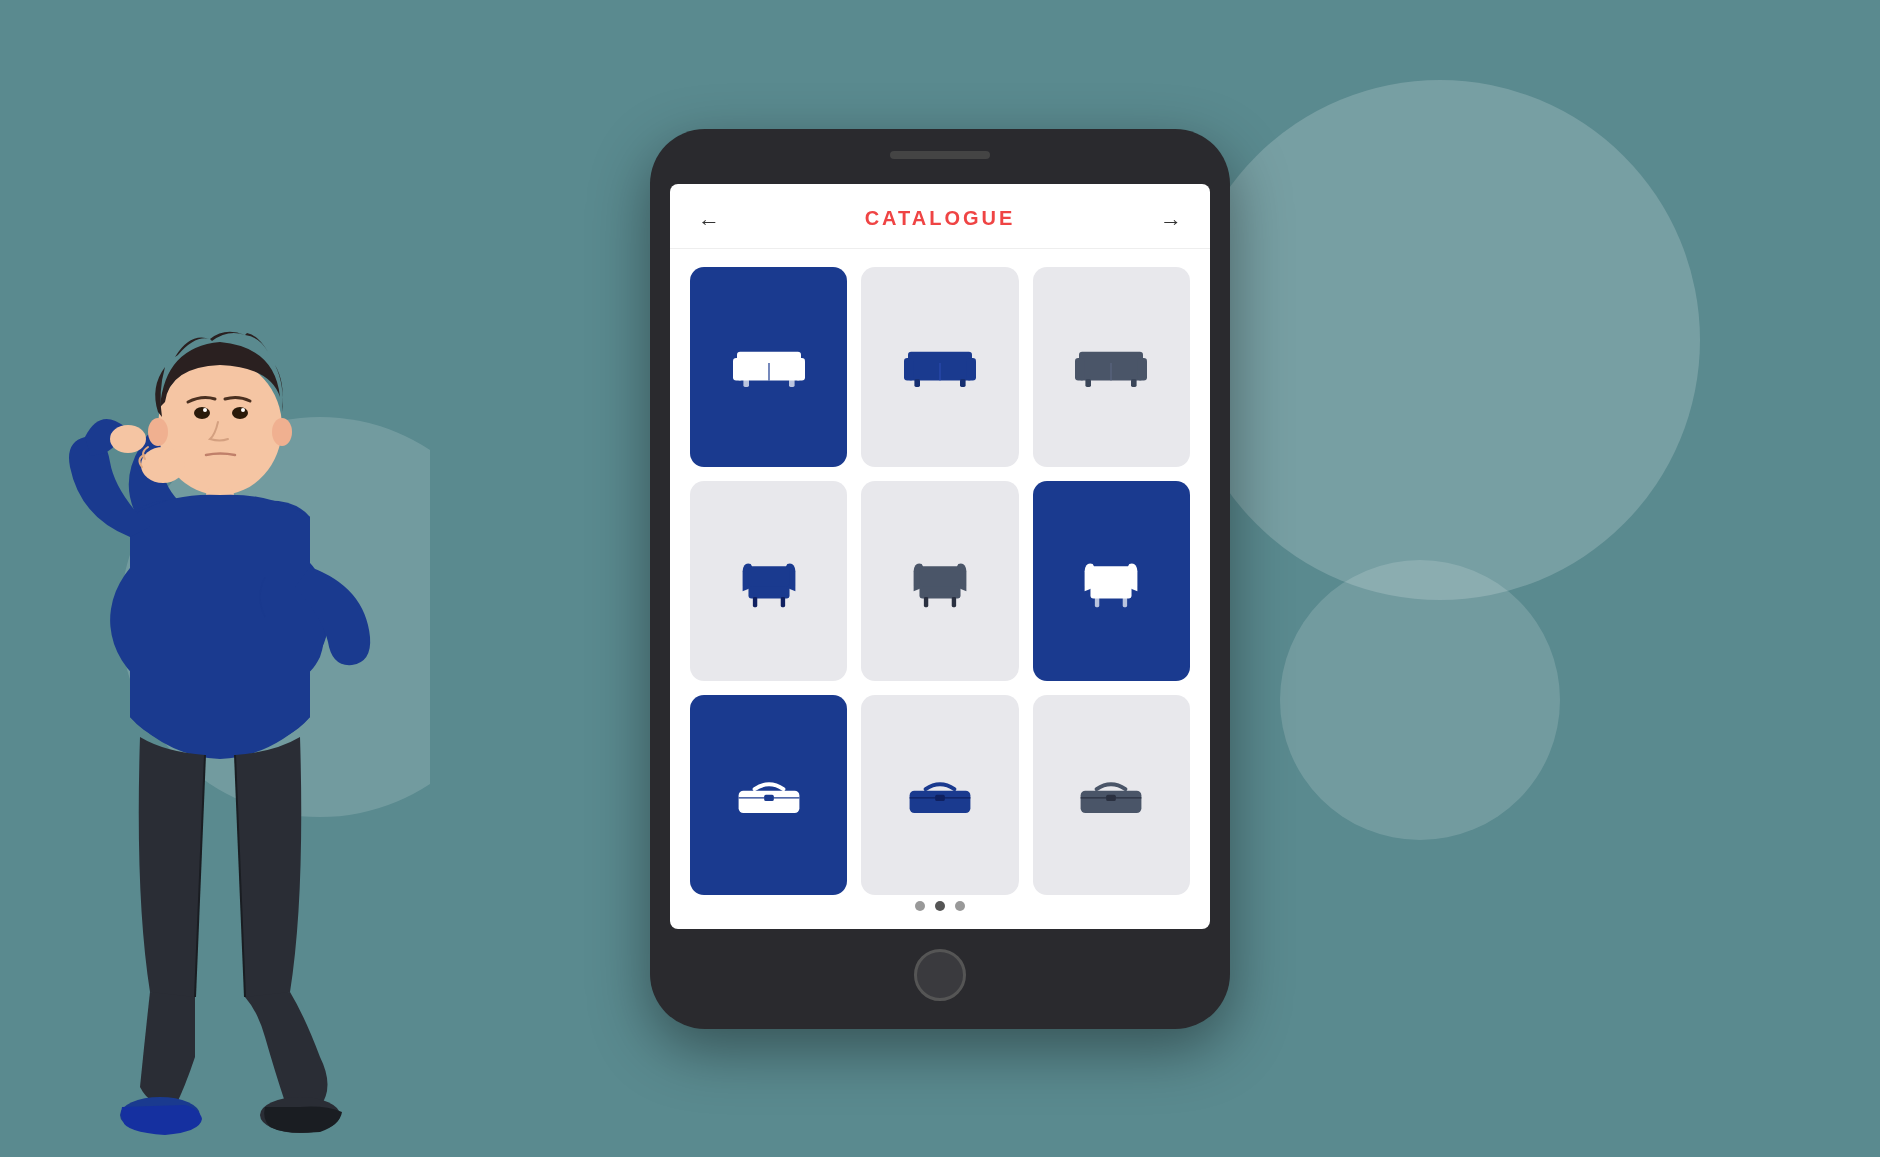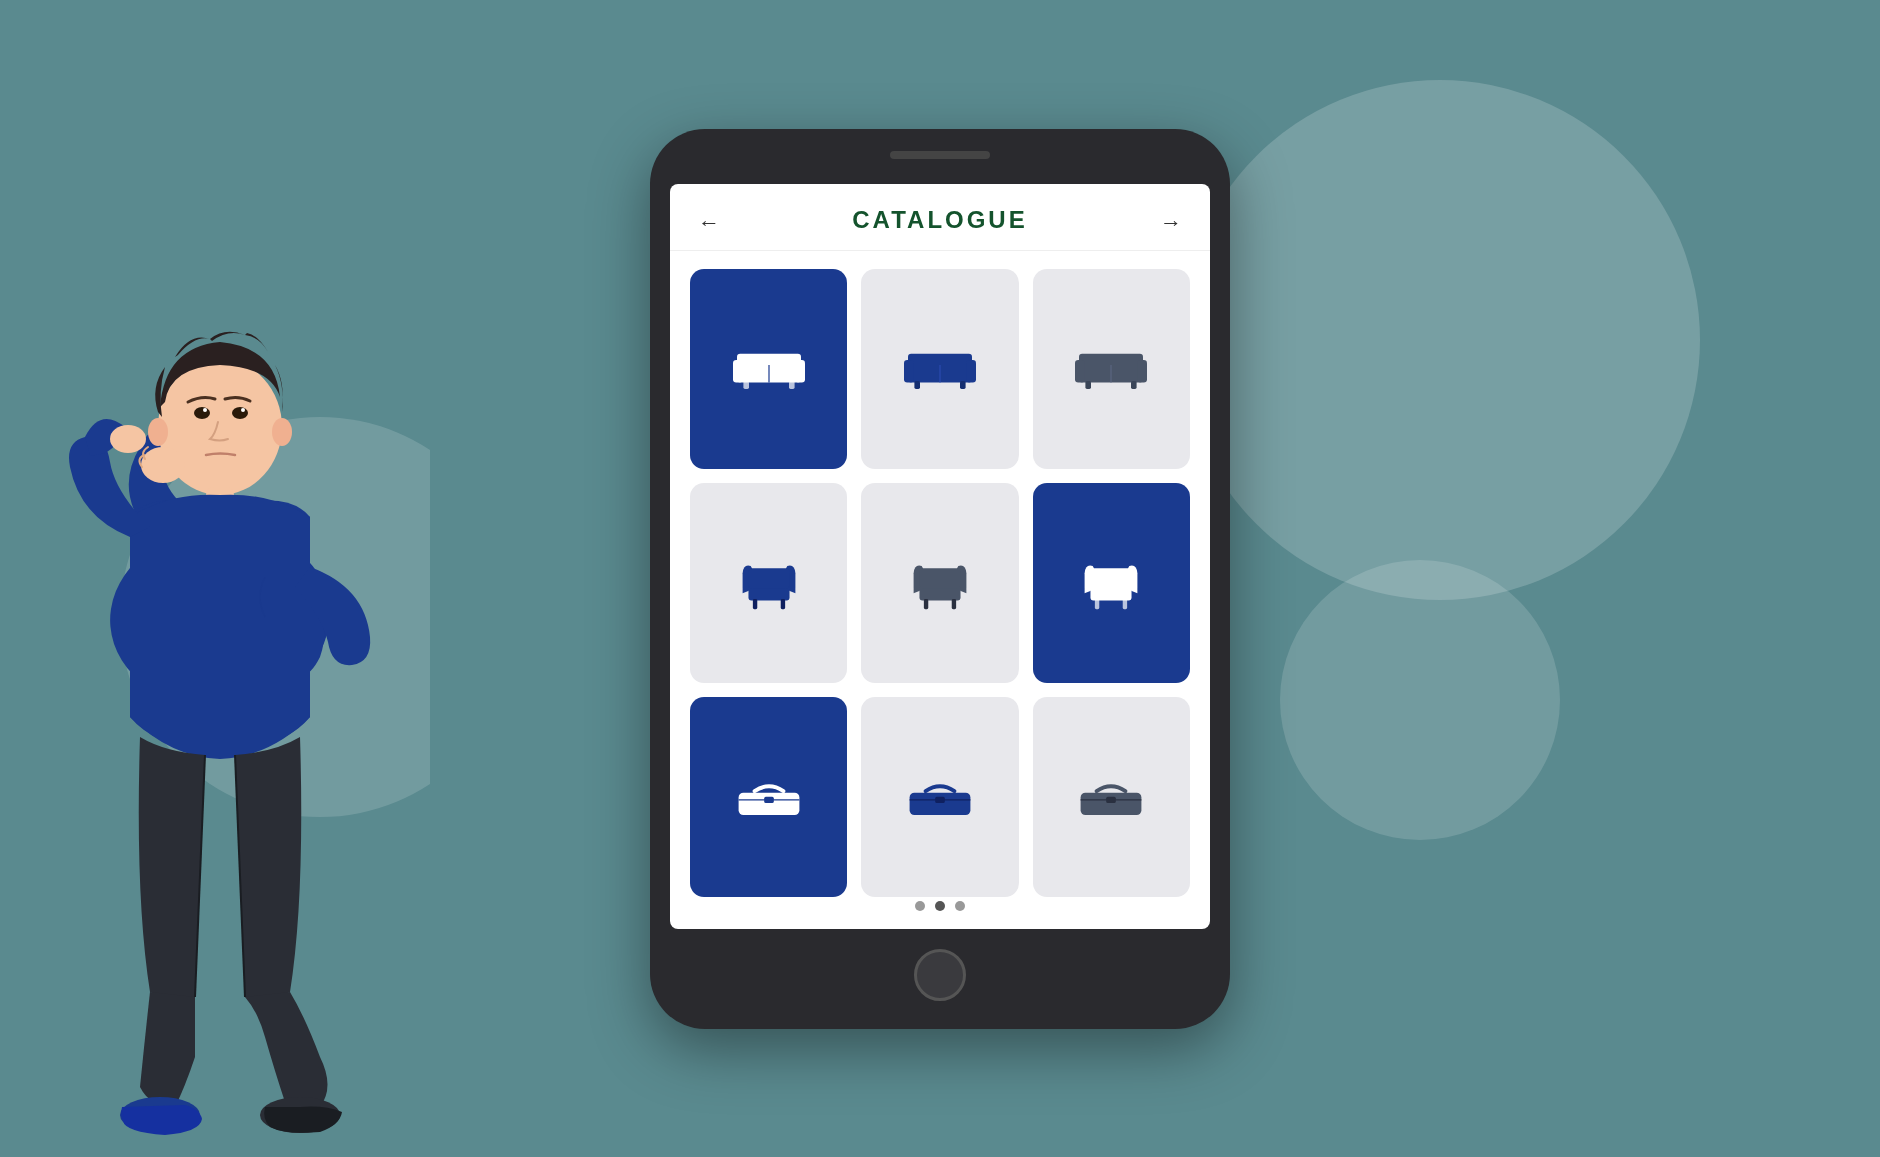--- a/index.html
+++ b/index.html
@@ -97,24 +97,24 @@
     }
 
     .nav-arrow {
       font-size: 22px;
       color: #333;
       font-weight: bold;
       cursor: pointer;
     }
 
     .screen-title {
-      font-size: 24px;
+      font-size: 20px;
       font-weight: 800;
       letter-spacing: 3px;
-      color: #14532d;
+      color: #ef4444;
     }
 
     
     .catalogue-grid {
       display: grid;
       grid-template-columns: repeat(3, 1fr);
       grid-template-rows: repeat(3, 1fr);
       gap: 14px;
       padding: 18px 20px;
       height: calc(100% - 80px);

